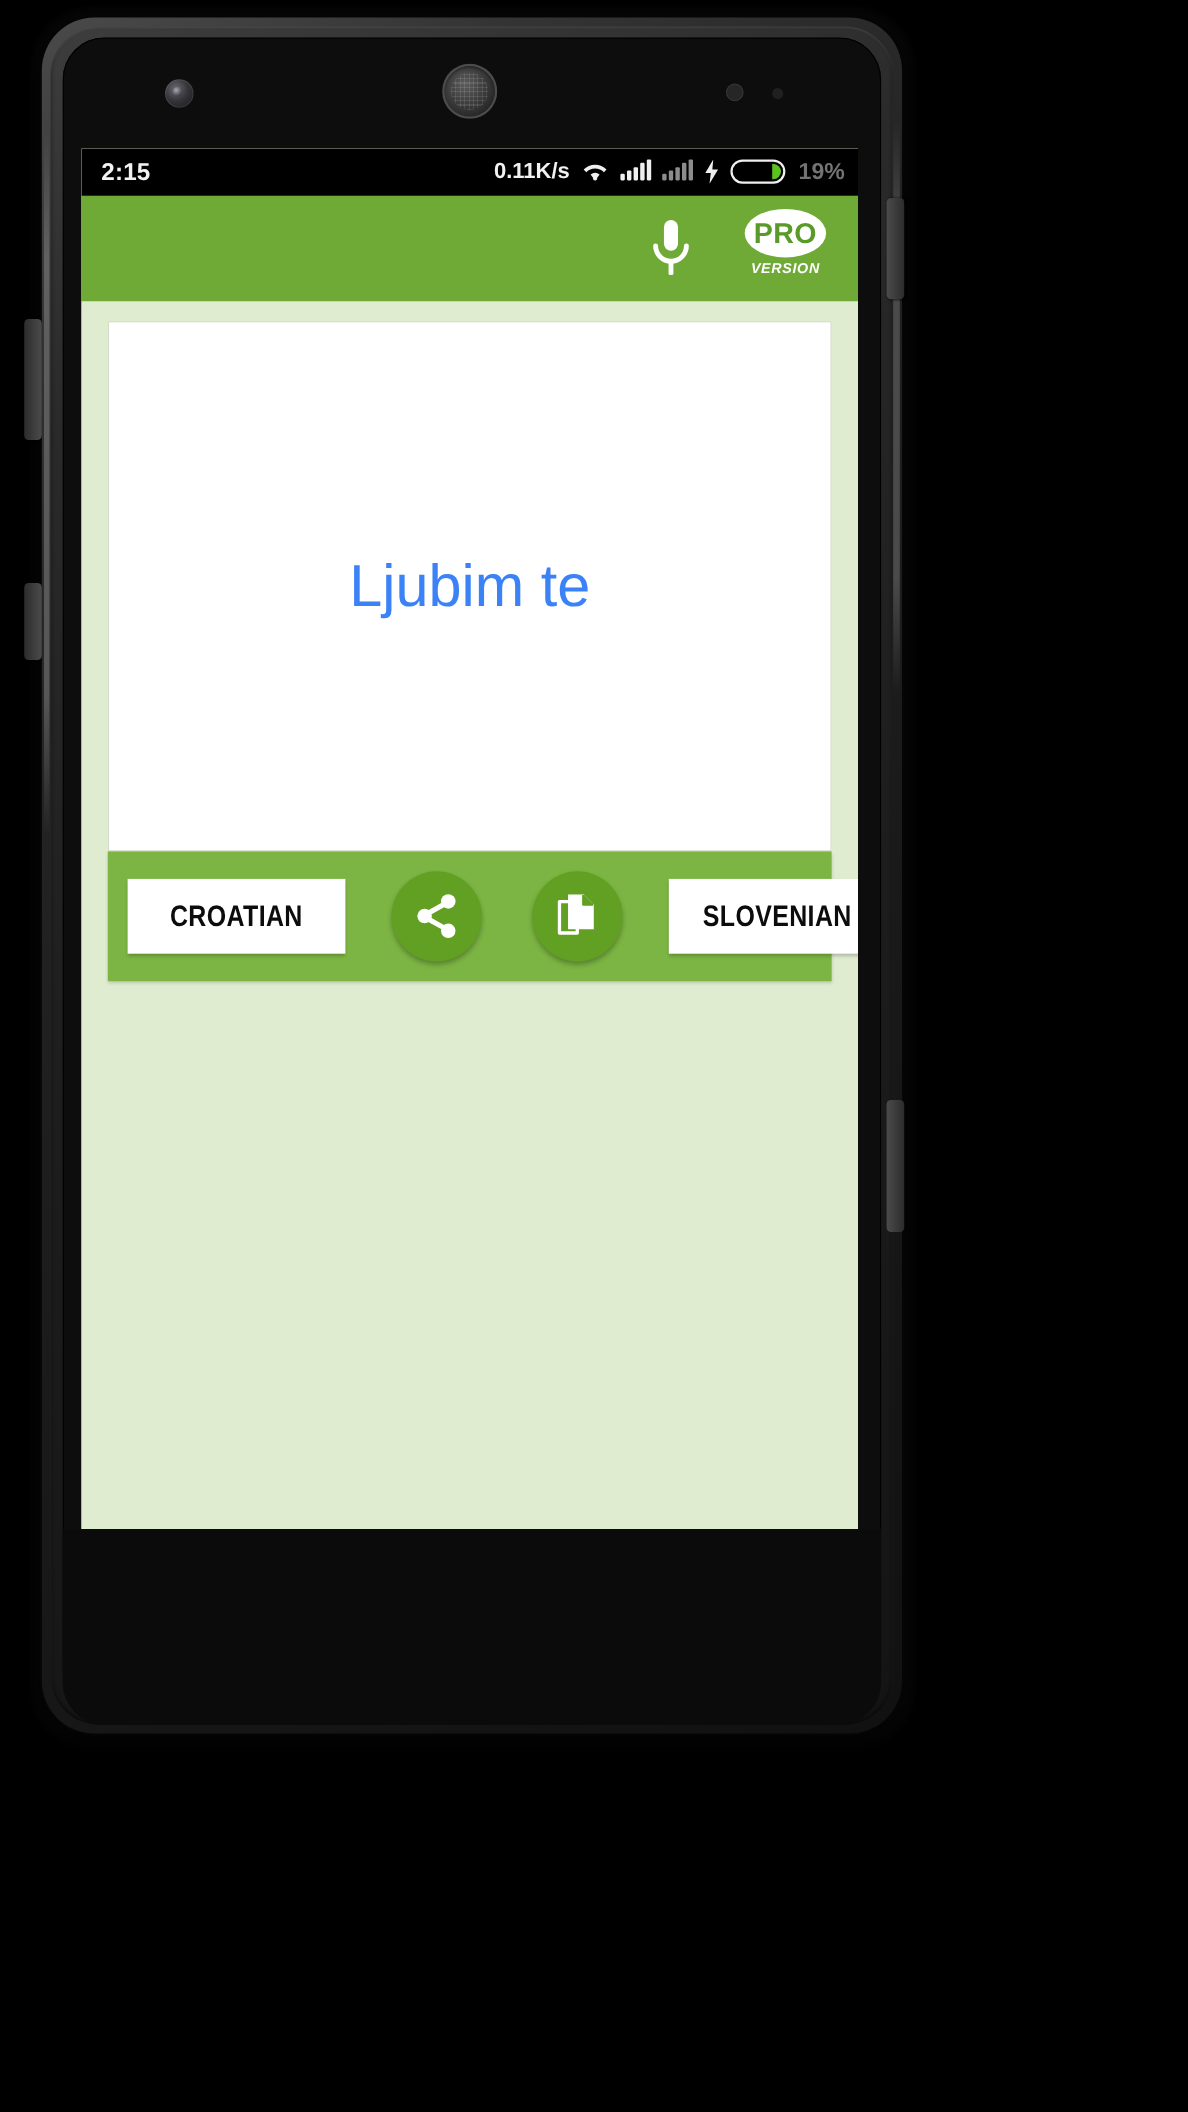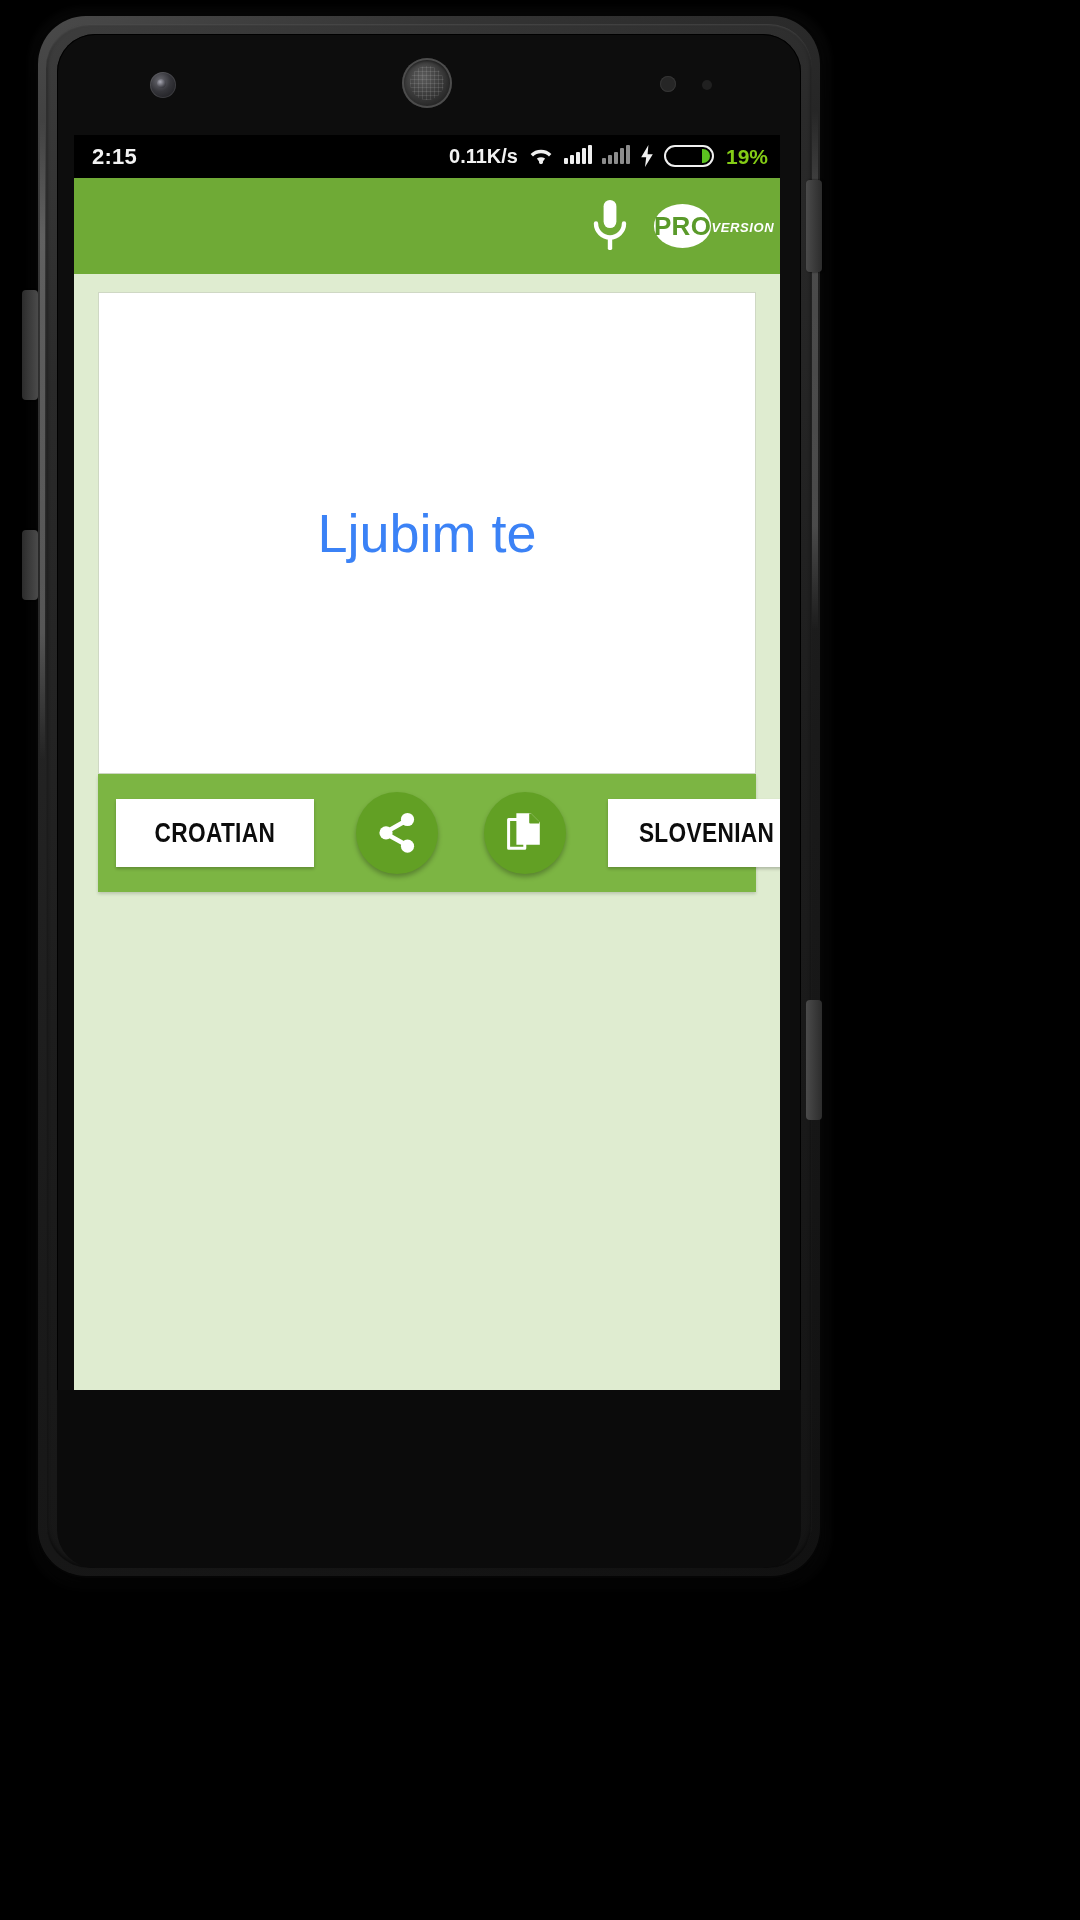--- a/index.html
+++ b/index.html
@@ -125,21 +125,21 @@
   .statusbar{
     position:relative; height:43px; width:100%;
     background:#000;
     display:flex; align-items:center;
     padding:0 12px 0 18px;
     color:#fff;
   }
   .sb-time{ font-size:22px; font-weight:bold; letter-spacing:.2px; color:#f2f2f2; }
   .sb-right{ margin-left:auto; display:flex; align-items:flex-start; gap:10px; }
   .sb-rate{ font-size:20px; font-weight:bold; color:#f2f2f2; }
-  .sb-pct{ font-size:21px; font-weight:bold; color:#84cc16; margin-left:2px; }
+  .sb-pct{ font-size:21px; font-weight:bold; color:#737373; margin-left:2px; }
 
   .ic-wifi{ width:26px; height:20px; display:block; }
   .ic-sig{ display:flex; align-items:flex-end; gap:2px; height:19px; }
   .ic-sig i{ display:block; width:4px; background:#efefef; border-radius:1px; }
   .ic-sig i:nth-child(1){ height:6px; }
   .ic-sig i:nth-child(2){ height:9px; }
   .ic-sig i:nth-child(3){ height:12px; }
   .ic-sig i:nth-child(4){ height:16px; }
   .ic-sig i:nth-child(5){ height:19px; }
   .ic-sig.dim i{ background:#8c8c8c; }
@@ -161,21 +161,21 @@
     height:96px; width:100%;
     background:#6faa36;
     display:flex; align-items:center; justify-content:flex-end;
     gap:26px; padding-right:24px;
     box-shadow:0 2px 4px rgba(0,0,0,.18);
   }
   .mic-btn{ width:72px; height:72px; display:flex; align-items:center; justify-content:center; }
   .ic-mic{ width:40px; height:54px; display:block; }
   .pro-badge{
     width:84px; height:72px;
-    display:flex; flex-direction:row; align-items:center; justify-content:center;
+    display:flex; flex-direction:column; align-items:center; justify-content:flex-start;
   }
   .pro-oval{
     width:74px; height:44px; border-radius:50%;
     background:#ffffff;
     display:flex; align-items:center; justify-content:center;
   }
   .pro-oval span{
     font-size:26px; font-weight:bold; color:#5a9a2a;
     letter-spacing:.4px; line-height:1;
   }

